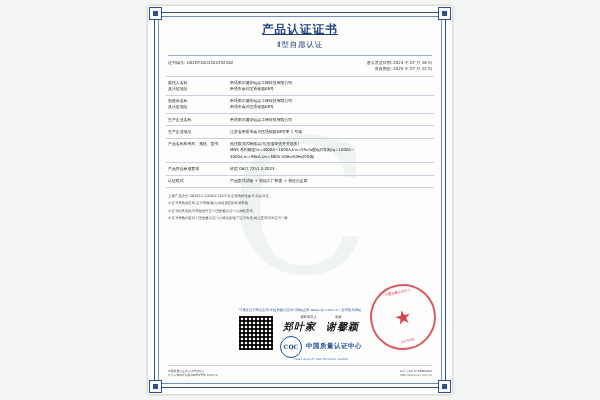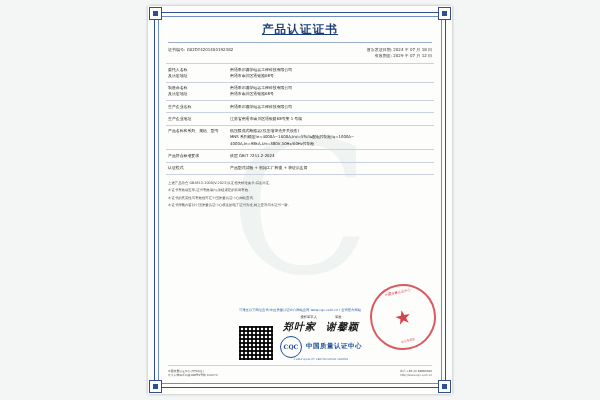--- a/index.html
+++ b/index.html
@@ -98,21 +98,21 @@
   .notes p{margin:0 0 1px 0;}
   
   .footer{
     position:absolute;left:0;right:0;bottom:0;
   }
   .website{
     text-align:center;font-size:3.3px;color:#2b5ca8;
     margin-bottom:3px;
   }
   .sig-row{
-    display:flex;align-items:flex-end;justify-content:center;
+    display:flex;justify-content:center;
     gap:6px;margin-bottom:4px;position:relative;
   }
   .qr{
     width:34px;height:34px;
     background:
       repeating-linear-gradient(90deg,#222 0 2px,#fff 2px 4px),
       repeating-linear-gradient(0deg,#222 0 2px,#fff 2px 4px);
     background-blend-mode:multiply;
     border:1px solid #fff;
     flex:0 0 auto;
@@ -190,20 +190,21 @@
     <div class="corner bl">
         <i></i>
       </div>
     <div class="corner br">
         <i></i>
       </div>
 
     <div class="content">
 
       <div class="title">产品认证证书</div>
+      <div class="subtitle">Ⅱ型自愿认证</div>
       <div class="rule"></div>
 
       <div class="meta">
         <div class="left">
           <span>证书编号:</span>
           <span>G02DY4201400192382</span>
         </div>
         <div class="right">
           <div>
             <span>首次发证日期:</span>

